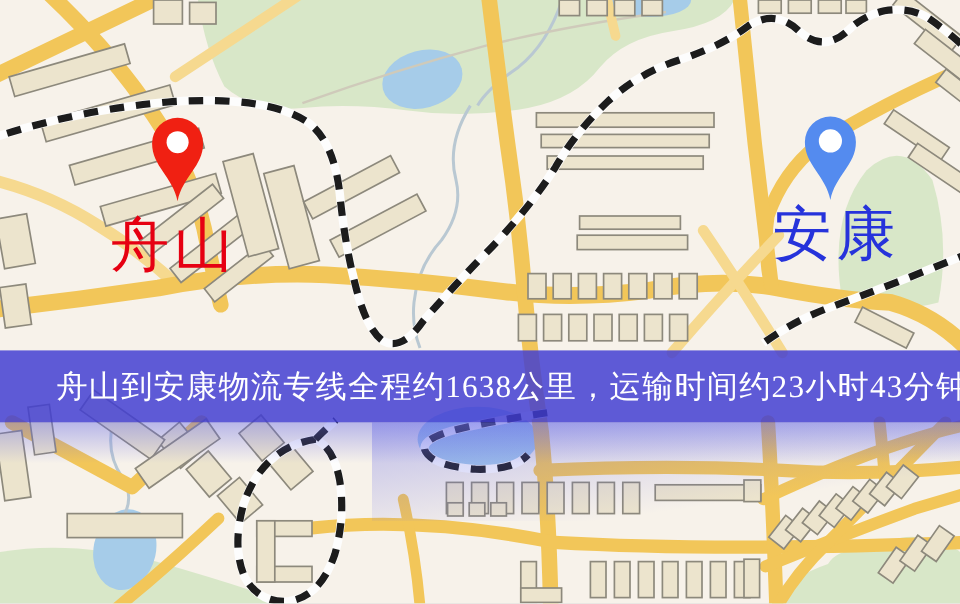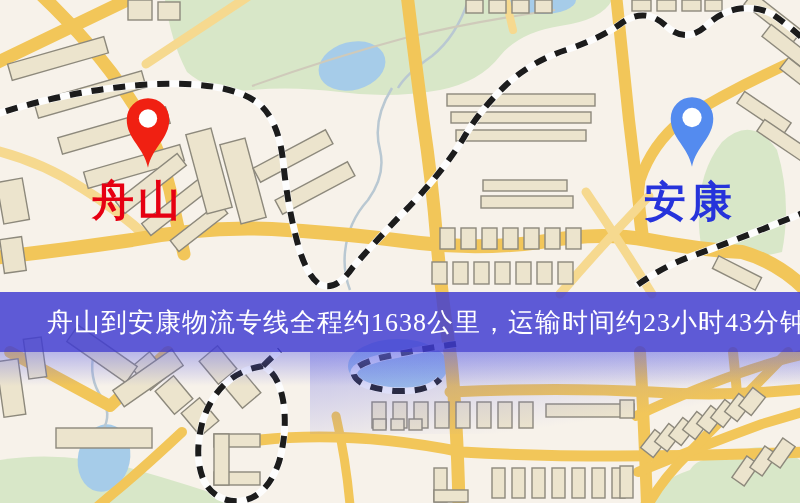--- a/index.html
+++ b/index.html
@@ -9,23 +9,23 @@
   .wash1{position:absolute;left:0;top:352px;width:800px;height:34px;pointer-events:none;
          background:linear-gradient(180deg,rgba(97,101,231,0.42),rgba(97,101,231,0));}
   .wash2{position:absolute;left:310px;top:352px;width:490px;height:82px;pointer-events:none;
          background:linear-gradient(172deg,rgba(97,101,231,0.38),rgba(97,101,231,0) 72%);}
   .banner{position:absolute;left:0;top:292px;width:800px;height:60px;
           background:rgba(64,61,210,0.84);display:flex;align-items:center;}
   .banner span{color:#ffffff;font-size:26px;letter-spacing:1px;padding-left:47px;white-space:nowrap;}
   .pin{position:absolute;width:58px;height:76px;}
   .pin-origin{left:119px;top:94px;}
   .pin-dest{left:663px;top:93px;}
-  .pin-label{position:absolute;font-size:42px;font-weight:700;letter-spacing:4px;line-height:1;}
+  .pin-label{position:absolute;font-size:49px;font-weight:400;letter-spacing:4px;line-height:1;}
   .label-origin{left:92px;top:180px;color:#e60012;}
-  .label-dest{left:644px;top:181px;color:#2633db;}
+  .label-dest{left:644px;top:171px;color:#2633db;}
 </style>
 </head>
 <body>
 
 <div class="stage">
 
   <svg class="map" width="800" height="503" viewBox="0 0 800 503">
     <rect x="0" y="0" width="800" height="503" fill="#f7f2ea"></rect>
 
     <g id="parks" fill="#d8e7c8" stroke="none">

